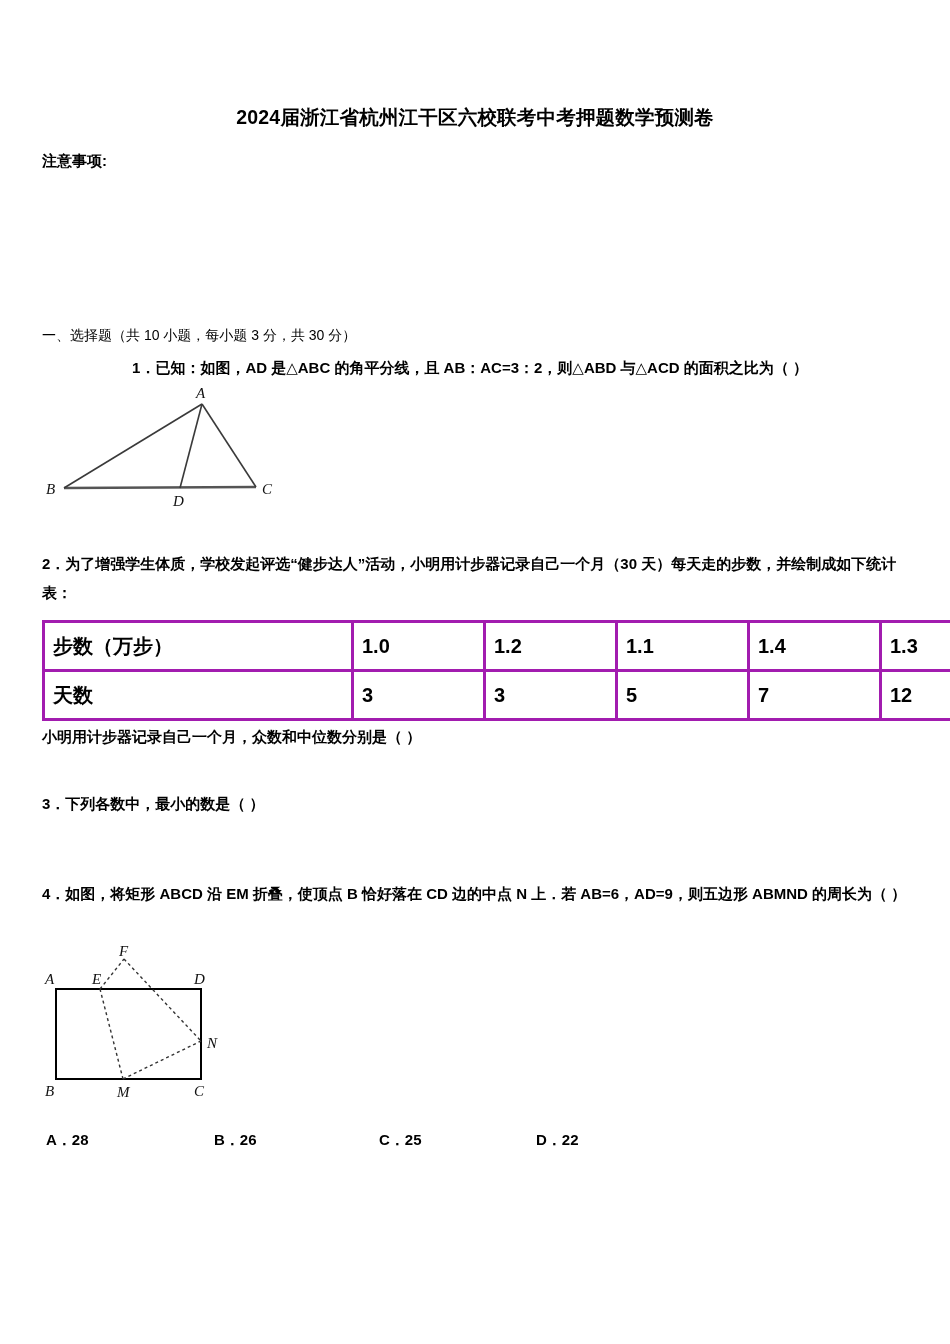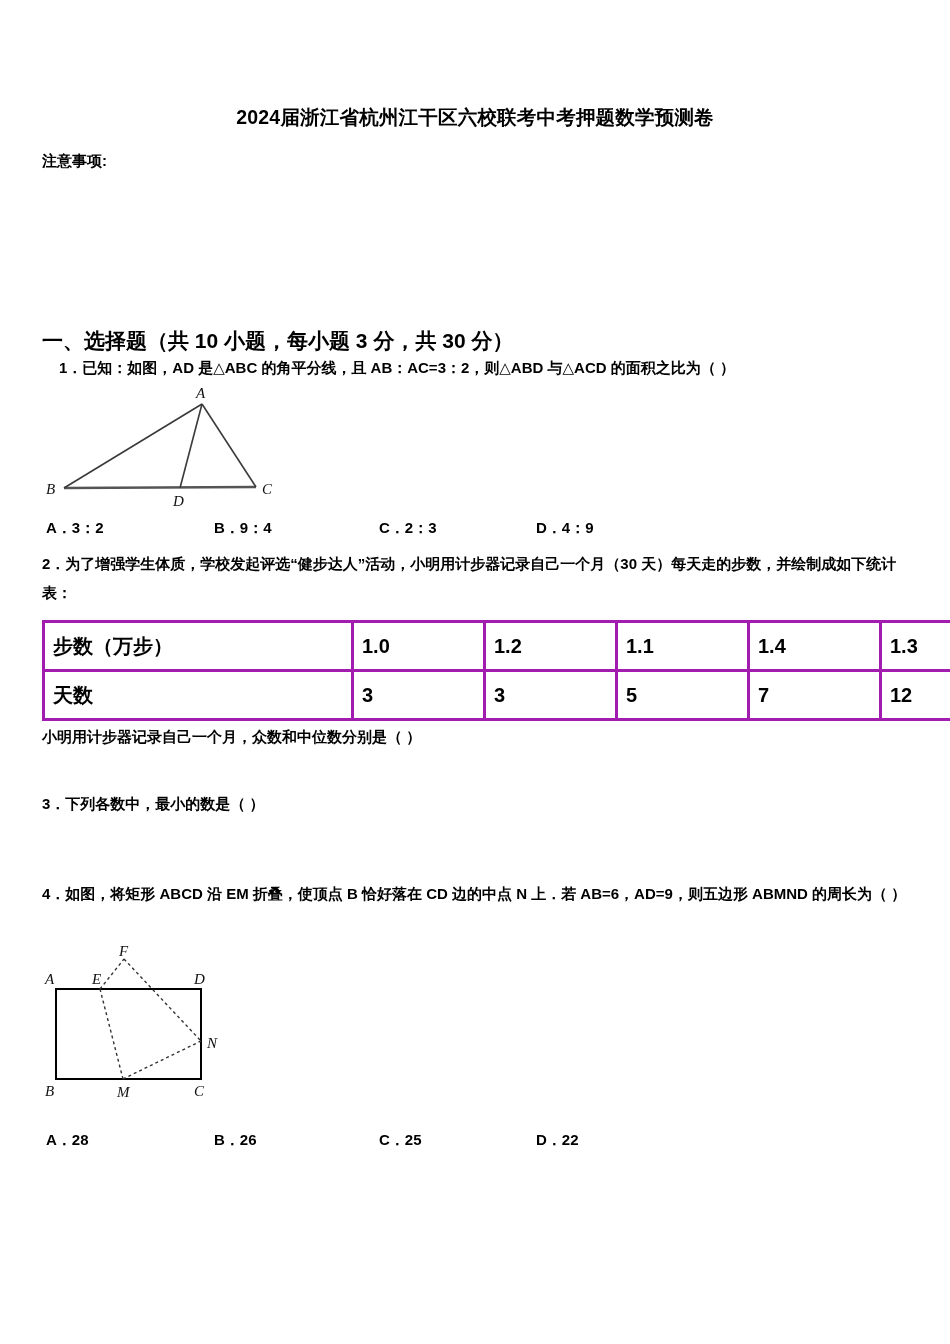--- a/index.html
+++ b/index.html
@@ -47,31 +47,31 @@
   .notice-item {
     font-size: 15px;
     font-weight: bold;
     line-height: 25.5px;
     font-family: "Liberation Sans", "DejaVu Sans", sans-serif;
     white-space: nowrap;
   }
   .section-head {
     position: absolute;
     left: 42px; top: 327px;
-    font-size: 21px;
-    font-weight: bold;
+    font-size: 14px;
+    font-weight: normal;
     font-family: "Liberation Sans", "DejaVu Sans", sans-serif;
   }
   .qtext {
     font-size: 15px;
     font-weight: bold;
     font-family: "Liberation Sans", "DejaVu Sans", sans-serif;
     line-height: 29px;
   }
-  .q1-stem { position: absolute; left: 59px; top: 353px; width: 890px; }
+  .q1-stem { position: absolute; left: 25px; top: 353px; width: 890px; text-align: center; }
   .q2-stem { position: absolute; left: 42px; top: 549px; width: 880px; }
   .q2-sub  { position: absolute; left: 42px; top: 722px; width: 880px; }
   .q3-stem { position: absolute; left: 42px; top: 789px; width: 880px; }
   .q4-stem { position: absolute; left: 42px; top: 879px; width: 890px; }
 
   .opts {
     position: absolute;
     height: 24px;
     font-size: 15px;
     font-weight: bold;
@@ -179,26 +179,20 @@
       <line x1="20" y1="106" x2="158" y2="22" stroke="#3a3a3a" stroke-width="1.6"></line>
       <line x1="158" y1="22" x2="212" y2="105" stroke="#3a3a3a" stroke-width="1.6"></line>
       <line x1="158" y1="22" x2="136" y2="106" stroke="#3a3a3a" stroke-width="1.6"></line>
       <text class="lbl" x="152" y="16">A</text>
       <text class="lbl" x="2" y="112">B</text>
       <text class="lbl" x="218" y="112">C</text>
       <text class="lbl" x="129" y="124">D</text>
     </svg>
   </div>
 
-  <div class="opts q1-opts">
-    <span class="op op-a"><span>A．</span><span>3：2</span></span>
-    <span class="op op-b"><span>B．</span><span>9：4</span></span>
-    <span class="op op-c"><span>C．</span><span>2：3</span></span>
-    <span class="op op-d"><span>D．</span><span>4：9</span></span>
-  </div>
 
   <div class="qtext q2-stem">2．为了增强学生体质，学校发起评选“健步达人”活动，小明用计步器记录自己一个月（30 天）每天走的步数，并绘制成如下统计表：</div>
 
   <table class="stat-table">
     <tbody>
       <tr>
         <td class="label-cell">步数（万步）</td>
         <td class="val-cell">1.0</td>
         <td class="val-cell">1.2</td>
         <td class="val-cell">1.1</td>

